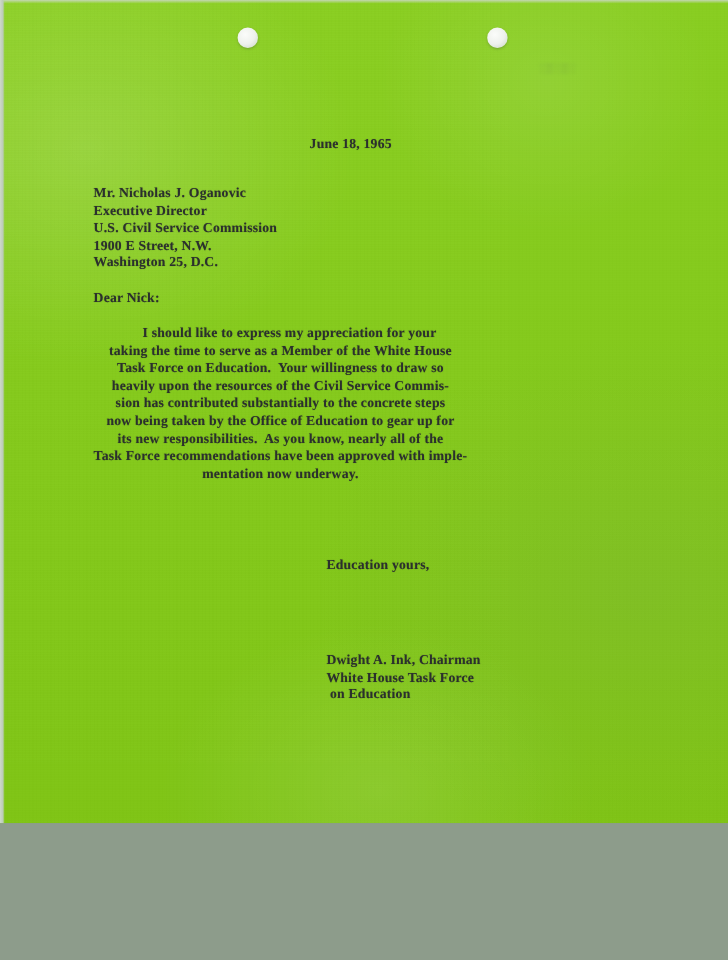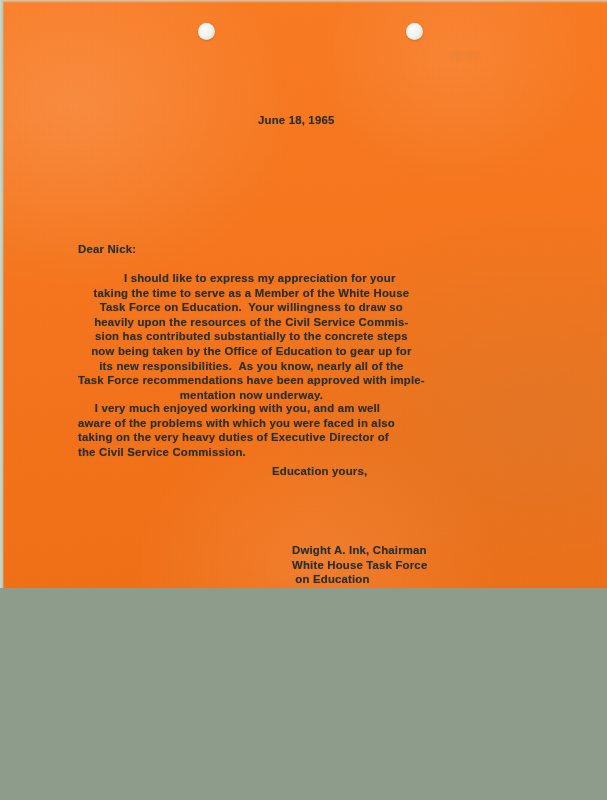--- a/index.html
+++ b/index.html
@@ -3,24 +3,24 @@
 <meta charset="utf-8">
 <style>
   html, body {
     margin: 0;
     padding: 0;
     background: #8d9c8b;
   }
   #page {
     position: relative;
     width: 607px;
-    height: 588px;
+    height: 686px;
     overflow: hidden;
-    background: #f97316;
-    font-family: Liberation Sans, sans-serif;
+    background: #84cc16;
+    font-family: Liberation Serif, serif;
     color: #2b302d;
   }
   
   #page::before {
     content: "";
     position: absolute;
     inset: 0;
     pointer-events: none;
     background:
       radial-gradient(ellipse 320px 260px at 12% 18%, rgba(255,255,255,0.14), rgba(255,255,255,0) 70%),
@@ -96,54 +96,55 @@
     color: #2b302d;
     text-shadow: 0 0 0.9px rgba(43,48,45,0.42);
   }
 
   #date-line      { left: 258px; top: 113px; }
   #address-block  { left: 78px;  top: 154px; }
   #salutation     { left: 78px;  top: 242px; }
   #para-1         { left: 78px;  top: 271px; text-align: center; }
   #para-2         { left: 78px;  top: 401px; }
   #closing        { left: 272px; top: 464px; }
-  #signature      { left: 272px; top: 543px; margin-left: 20px; }
+  #signature      { left: 272px; top: 543px; }
 </style>
 </head>
 <body>
 
 <div id="page">
 
   <div class="edge-top"></div>
   <div class="edge-left"></div>
 
   <div class="punch" id="punch-left"></div>
   <div class="punch" id="punch-right"></div>
 
   <div class="smudge">░▒░▒░</div>
 
   <div class="txt" id="date-line">June 18, 1965</div>
 
+  <div class="txt" id="address-block">Mr. Nicholas J. Oganovic
+Executive Director
+U.S. Civil Service Commission
+1900 E Street, N.W.
+Washington 25, D.C.</div>
 
   <div class="txt" id="salutation">Dear Nick:</div>
 
   <div class="txt" id="para-1">     I should like to express my appreciation for your
 taking the time to serve as a Member of the White House
 Task Force on Education.  Your willingness to draw so
 heavily upon the resources of the Civil Service Commis-
 sion has contributed substantially to the concrete steps
 now being taken by the Office of Education to gear up for
 its new responsibilities.  As you know, nearly all of the
 Task Force recommendations have been approved with imple-
 mentation now underway.</div>
 
-  <div class="txt" id="para-2">     I very much enjoyed working with you, and am well
-aware of the problems with which you were faced in also
-taking on the very heavy duties of Executive Director of
-the Civil Service Commission.</div>
 
   <div class="txt" id="closing">Education yours,</div>
 
   <div class="txt" id="signature">Dwight A. Ink, Chairman
 White House Task Force
  on Education</div>
 
 </div>
 
 </body></html>

